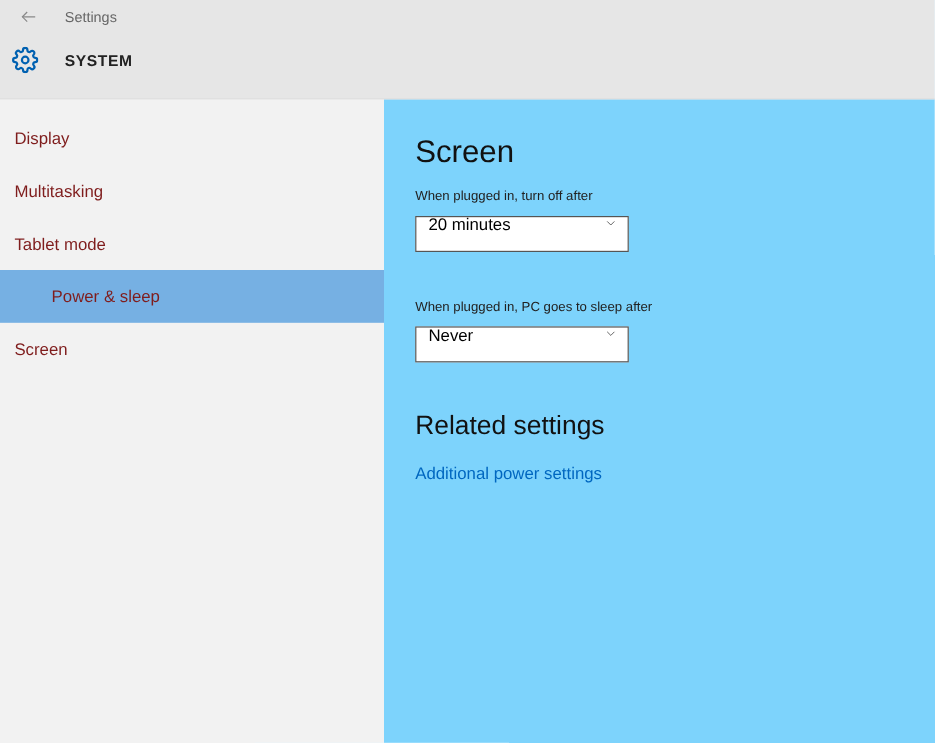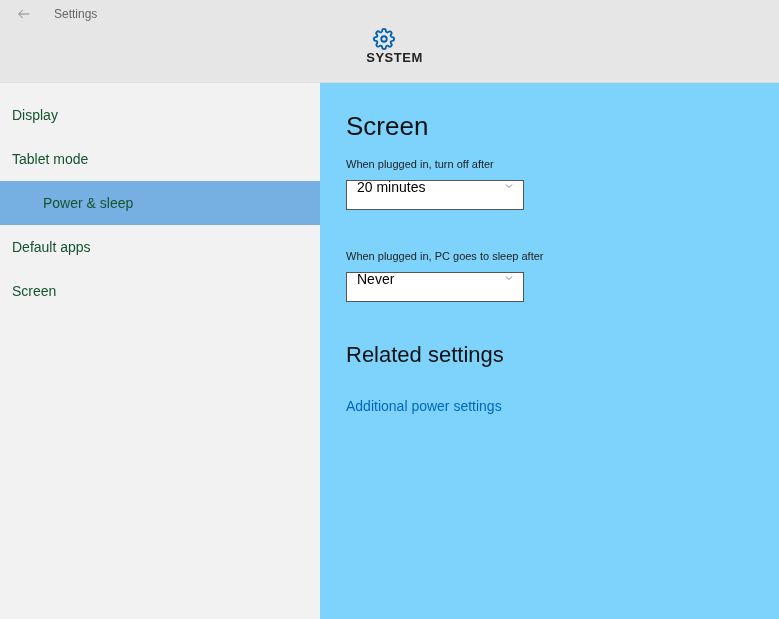--- a/index.html
+++ b/index.html
@@ -35,21 +35,20 @@
   .breadcrumb-text {
     font-size: 12px;
     color: #666;
     margin-left: 18px;
   }
   .title-row {
     display: flex;
     align-items: center;
     height: 44px;
     padding-left: 10px;
-    flex-direction: column;
   }
   .gear {
     width: 22px;
     height: 22px;
     color: #0061b1;
     margin-right: 22px;
   }
   .system-title {
     font-size: 13px;
     font-weight: 700;
@@ -61,21 +60,21 @@
     height: calc(619px - 74px);
   }
   .sidebar {
     width: 320px;
     background: #f2f2f2;
     padding-top: 10px;
   }
   .sidebar-item {
     padding: 14px 12px;
     font-size: 14px;
-    color: #14532d;
+    color: #7f1d1d;
     cursor: pointer;
   }
   .sidebar-item.selected {
     background: #76b0e3;
     padding-left: 43px;
   }
   .content {
     flex: 1;
     background: #7dd3fc;
     padding: 24px 26px;
@@ -105,21 +104,21 @@
     cursor: pointer;
     margin-bottom: 40px;
   }
   .select-box .chev {
     color: #555;
   }
   .related-settings-heading {
     font-size: 22px;
     font-weight: 400;
     margin-top: 12px;
-    margin-bottom: 30px;
+    margin-bottom: 18px;
     color: #111;
   }
   .link-text {
     font-size: 14px;
     color: #0067c0;
     cursor: pointer;
   }
 </style>
 </head>
 <body>
@@ -141,23 +140,23 @@
         <path d="M19.4 15a1.7 1.7 0 0 0 .34 1.87l.06.06a2 2 0 1 1-2.83 2.83l-.06-.06a1.7 1.7 0 0 0-1.87-.34 1.7 1.7 0 0 0-1 1.56V21a2 2 0 1 1-4 0v-.09A1.7 1.7 0 0 0 9 19.4a1.7 1.7 0 0 0-1.87.34l-.06.06a2 2 0 1 1-2.83-2.83l.06-.06A1.7 1.7 0 0 0 4.6 15a1.7 1.7 0 0 0-1.56-1H3a2 2 0 1 1 0-4h.09A1.7 1.7 0 0 0 4.6 9a1.7 1.7 0 0 0-.34-1.87l-.06-.06A2 2 0 1 1 7.03 4.24l.06.06A1.7 1.7 0 0 0 9 4.6a1.7 1.7 0 0 0 1-1.56V3a2 2 0 1 1 4 0v.09c0 .67.4 1.27 1 1.51a1.7 1.7 0 0 0 1.87-.34l.06-.06a2 2 0 1 1 2.83 2.83l-.06.06A1.7 1.7 0 0 0 19.4 9c.24.6.84 1 1.51 1H21a2 2 0 1 1 0 4h-.09a1.7 1.7 0 0 0-1.51 1z"></path>
       </svg>
     </span>
     <span class="system-title">SYSTEM</span>
   </div>
 </div>
 
 <div class="body-area">
   <div class="sidebar">
     <div class="sidebar-item"><span>Display</span></div>
+    <div class="sidebar-item"><span>Multitasking</span></div>
     <div class="sidebar-item"><span>Tablet mode</span></div>
     <div class="sidebar-item selected"><span>Power &amp; sleep</span></div>
-    <div class="sidebar-item"><span>Default apps</span></div>
     <div class="sidebar-item"><span>Screen</span></div>
   </div>
 
   <div class="content">
     <div class="section-heading">Screen</div>
     <div class="field-label">When plugged in, turn off after</div>
     <div class="select-box">
       <span>20 minutes</span>
       <span class="chev">
         <svg width="12" height="12" viewBox="0 0 24 24" fill="none" stroke="currentColor" stroke-width="1.5">

